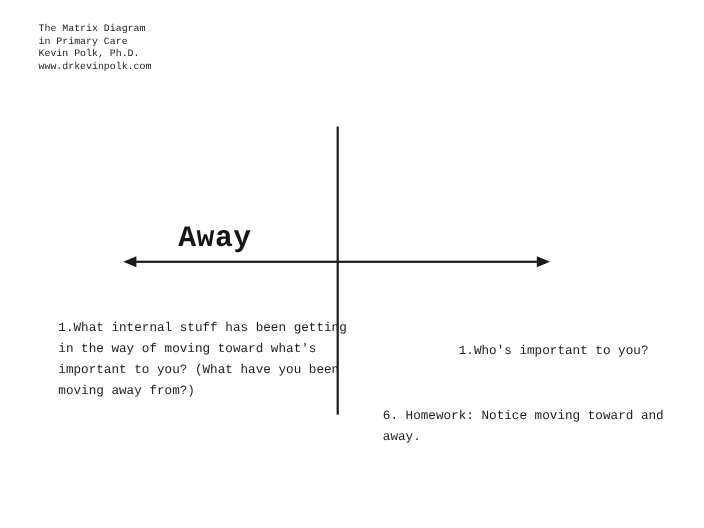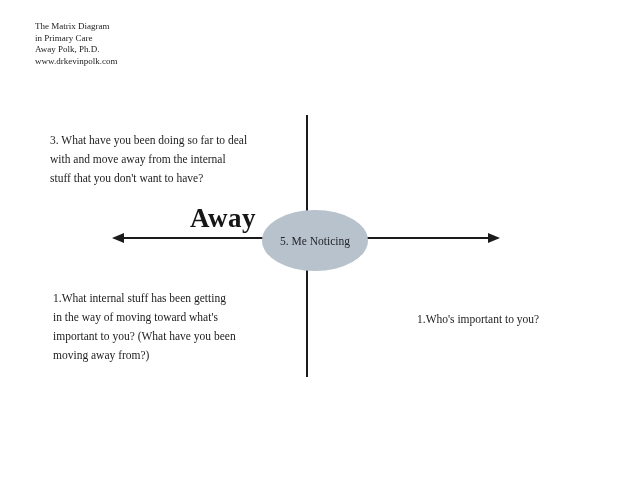--- a/index.html
+++ b/index.html
@@ -6,21 +6,21 @@
     margin: 0;
     padding: 0;
     background: #ffffff;
   }
   #slide {
     position: relative;
     width: 640px;
     height: 480px;
     background: #ffffff;
     overflow: hidden;
-    font-family: Liberation Serif, serif;
+    font-family: Liberation Mono, monospace;
     color: #1c1c1c;
     border-radius: 25px;
   }
   .pre { white-space: pre-line; }
 
   
   .header {
     position: absolute;
     left: 35px;
     top: 21px;
@@ -43,21 +43,21 @@
   .homework      { left: 348px; top: 369px; }
 
   
   .axis-label {
     position: absolute;
     font-size: 27px;
     font-weight: bold;
     letter-spacing: 0.5px;
     color: #161616;
   }
-  .label-away   { left: 162px; top: 203px; margin-left: 28px; }
+  .label-away   { left: 162px; top: 203px; }
   .label-toward { left: 383px; top: 203px; }
 
   
   .h-line {
     position: absolute;
     left: 120px;
     top: 237px;
     width: 372px;
     height: 2px;
     background: #1b1b1b;
@@ -111,37 +111,32 @@
   }
 </style>
 </head>
 <body>
 
 <div id="slide">
 
   <div class="header">
     <div>The Matrix Diagram</div>
     <div>in Primary Care</div>
-    <div>Away Polk, Ph.D.</div>
+    <div>Kevin Polk, Ph.D.</div>
     <div>www.drkevinpolk.com</div>
   </div>
 
-  <div class="qtext pre q-top-left">3. What have you been doing so far to deal
-with and move away from the internal
-stuff that you don't want to have?</div>
   <div class="qtext pre q-bottom-left">1.What internal stuff has been getting
 in the way of moving toward what's
 important to you? (What have you been
 moving away from?)</div>
   <div class="qtext pre q-bottom-right">1.Who's important to you?</div>
+  <div class="qtext homework">6. Homework: Notice moving toward and away.</div>
 
   <div class="axis-label label-away">Away</div>
 
   <div class="h-line"></div>
   <div class="arrowhead left"></div>
   <div class="arrowhead right"></div>
   <div class="v-line"></div>
 
-  <div class="ellipse">
-    <span class="ellipse-label">5. Me Noticing</span>
-  </div>
 
 </div>
 
 </body></html>

